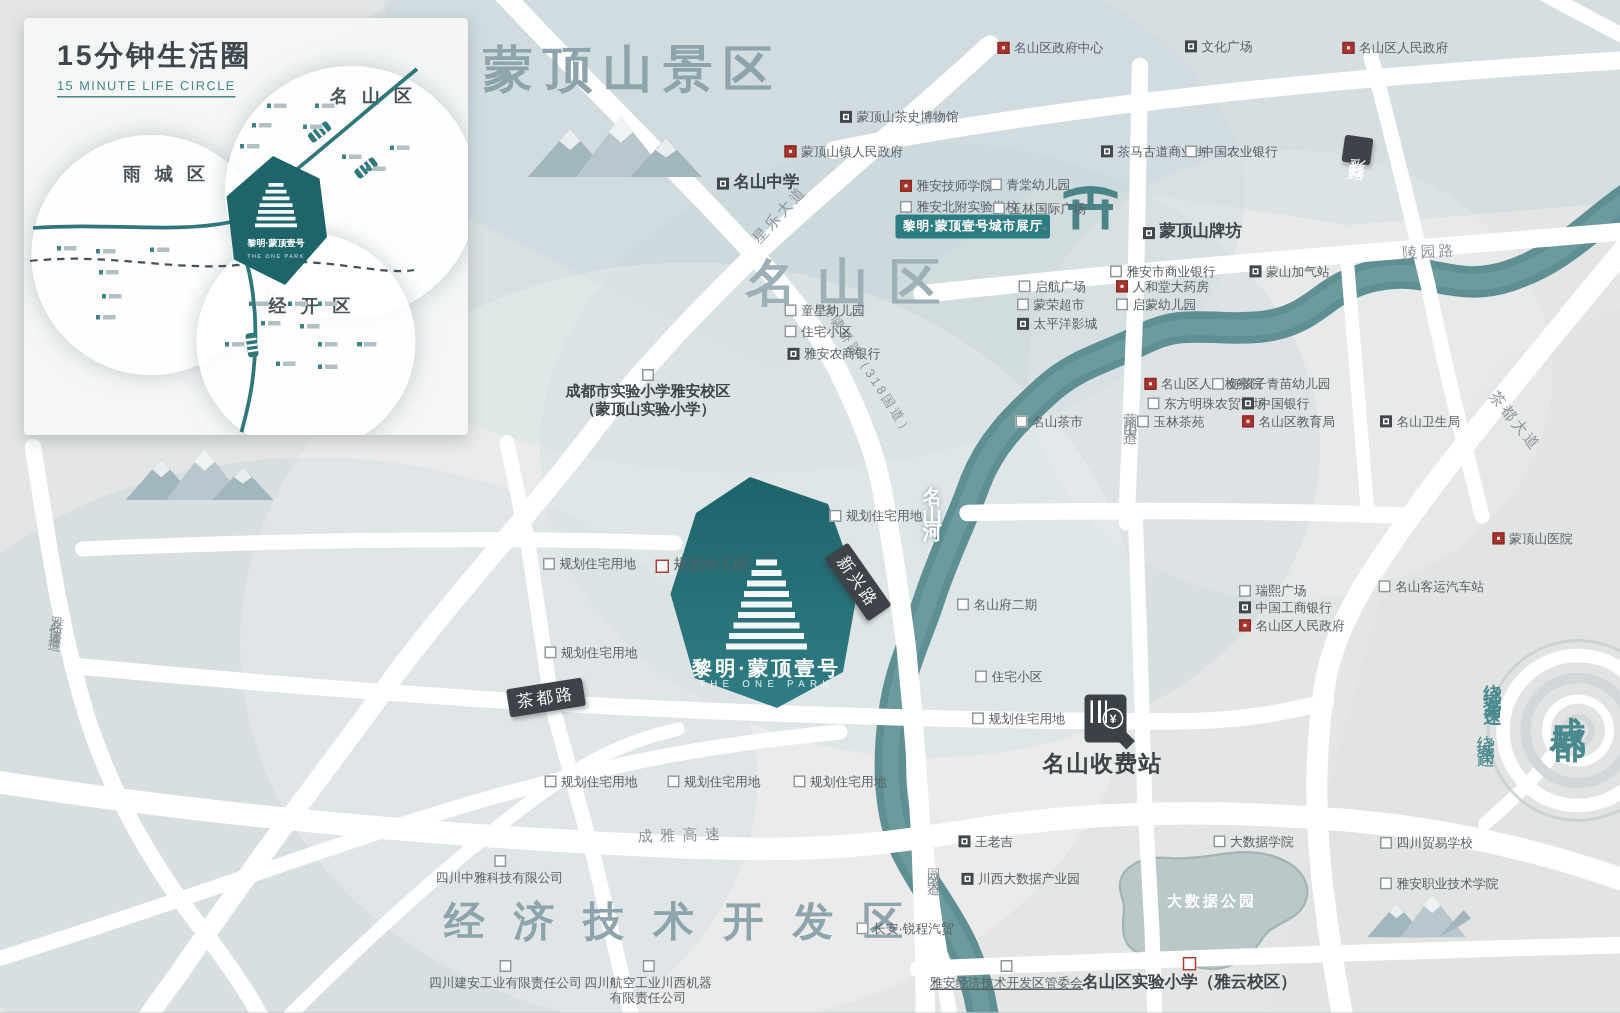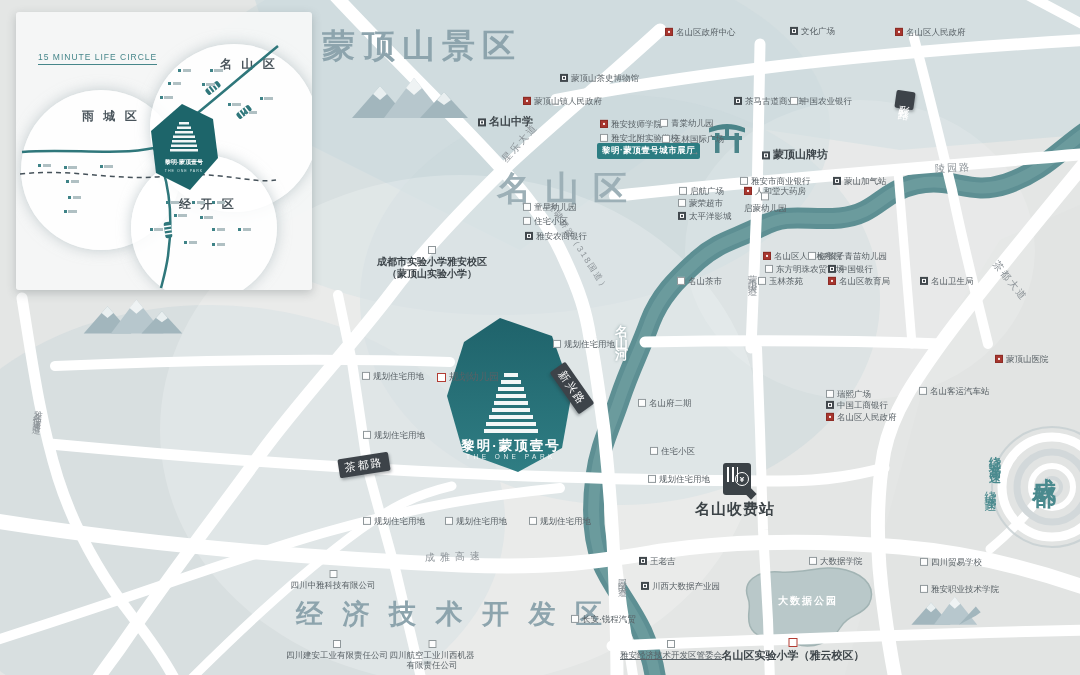--- a/index.html
+++ b/index.html
@@ -267,21 +267,21 @@
         <span>启航广场</span>
       </div>
       <div class="poi" style="left: 744px; top: 191px;">
         <span class="m m-red"></span>
         <span>人和堂大药房</span>
       </div>
       <div class="poi" style="left: 678px; top: 203px;">
         <span class="m m-white"></span>
         <span>蒙荣超市</span>
       </div>
-      <div class="poi" style="left: 744px; top: 203px; flex-direction: column;">
+      <div class="poi" style="left: 744px; top: 203px;">
         <span class="m m-white"></span>
         <span>启蒙幼儿园</span>
       </div>
       <div class="poi" style="left: 678px; top: 216px;">
         <span class="m m-dark"></span>
         <span>太平洋影城</span>
       </div>
       <div class="poi" style="left: 763px; top: 256px;">
         <span class="m m-red"></span>
         <span>名山区人民检察院</span>
@@ -505,20 +505,21 @@
           <rect x="159" y="119" width="18" height="2.5"></rect>
           <rect x="157" y="123.5" width="22" height="2.5"></rect>
           <rect x="156" y="128" width="24" height="2.5"></rect>
           <rect x="155" y="132.5" width="26" height="2.5"></rect>
           <rect x="154" y="137" width="28" height="2.5"></rect>
         </g>
         <text x="168" y="152" text-anchor="middle" font-size="6" fill="#ffffff" font-weight="bold">黎明·蒙顶壹号</text>
         <text x="168" y="160" text-anchor="middle" font-size="3.6" fill="#cfe3e4" letter-spacing="1">THE ONE PARK</text>
       </g>
     </svg>
+    <div id="inset-title">15分钟生活圈</div>
     <div id="inset-sub">15 MINUTE LIFE CIRCLE</div>
   <div class="tm" style="left: 162px; top: 57px;"></div>
       <div class="tm" style="left: 194px; top: 57px;"></div>
       <div class="tm" style="left: 152px; top: 70px;"></div>
       <div class="tm" style="left: 186px; top: 71px;"></div>
       <div class="tm" style="left: 144px; top: 84px;"></div>
       <div class="tm" style="left: 212px; top: 91px;"></div>
       <div class="tm" style="left: 228px; top: 99px;"></div>
       <div class="tm" style="left: 244px; top: 85px;"></div>
       <div class="tm" style="left: 22px; top: 152px;"></div>

